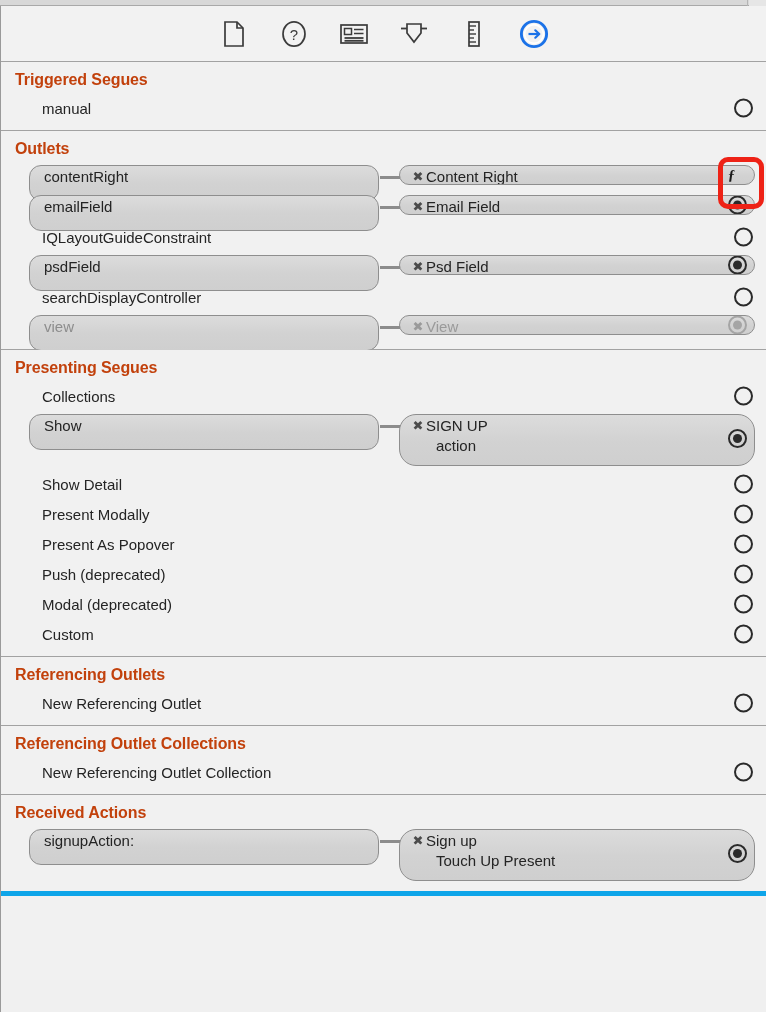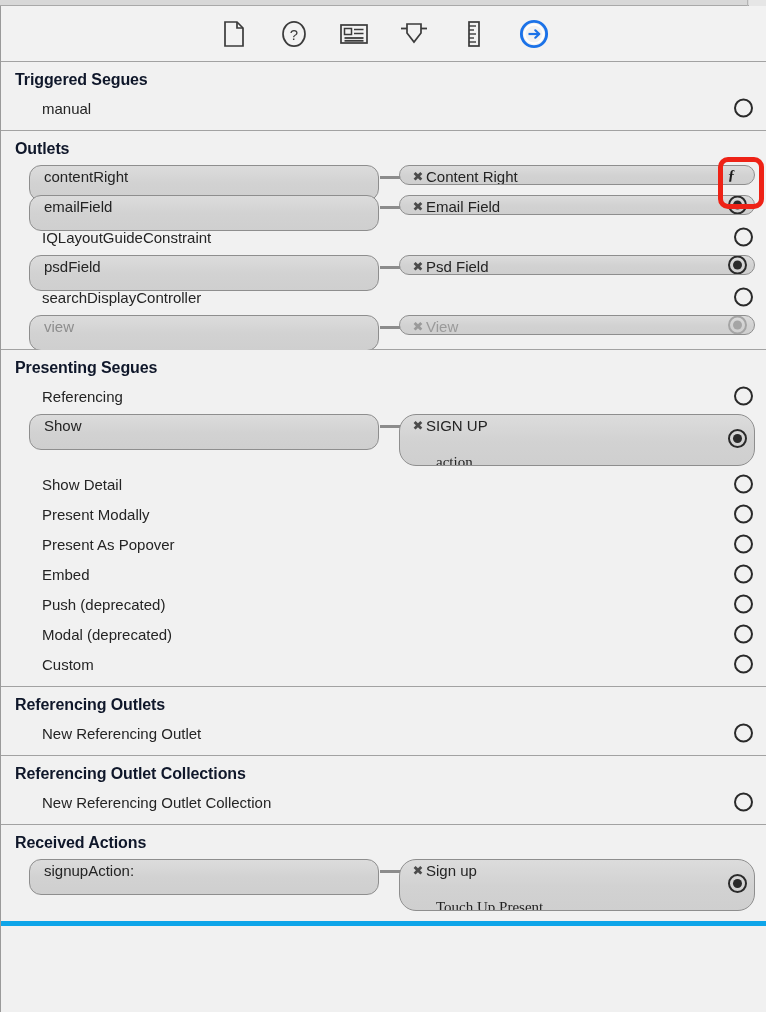--- a/index.html
+++ b/index.html
@@ -24,21 +24,21 @@
   
   .tabbar{position:relative;height:55px;border-bottom:1px solid #a2a2a2;
           display:flex;align-items:center;justify-content:center;gap:26px;background:#f2f2f2;}
   .tabbtn{width:34px;height:34px;display:flex;align-items:center;justify-content:center;
           cursor:default;}
   .tabbtn svg{display:block;}
 
   
   .section{border-bottom:1px solid #a2a2a2;background:#f1f1f1;position:relative;}
   .section:last-of-type{border-bottom:5px solid #0ea5e9;}
-  .sec-title{font-size:16px;font-weight:bold;color:#0f172a;padding:9px 0 4px 14px;
+  .sec-title{font-size:16px;font-weight:bold;color:#c2410c;padding:9px 0 4px 14px;
              letter-spacing:-0.1px;}
 
   
   .row{position:relative;height:30px;}
   .row-label{position:absolute;left:41px;top:50%;transform:translateY(-50%);
              font-size:15px;color:#242424;white-space:nowrap;}
 
   
   .cap-left{position:absolute;left:28px;top:3px;width:350px;height:36px;
             box-sizing:border-box;border:1px solid #8e8e8e;border-radius:12px;
@@ -53,21 +53,21 @@
   
   .cap-right{position:absolute;left:398px;top:3px;width:356px;height:20px;
              box-sizing:border-box;border:1px solid #8e8e8e;border-radius:12px;
              background:linear-gradient(to bottom,#dcdcdc 0%,#d2d2d2 52%,#cfcfcf 100%);
              font-size:15px;color:#242424;padding-left:10px;white-space:nowrap;overflow:hidden;}
   .cap-right.two{height:52px;border-radius:17px;}
   .cap-right.dim .rx,.cap-right.dim .rtitle{color:#9a9a9a;}
   .rx{display:inline-block;width:16px;font-size:13px;color:#4b4b4b;vertical-align:top;
       line-height:22px;text-align:center;}
   .rtitle{display:inline-block;font-size:15px;color:#242424;line-height:22px;}
-  .rsub{position:absolute;left:36px;top:36px;font-size:15px;color:#242424;line-height:22px;font-family:Liberation Serif, serif;}
+  .rsub{position:absolute;left:36px;top:20px;font-size:15px;color:#242424;line-height:22px;}
 
   
   .well{position:absolute;right:13px;top:50%;transform:translateY(-50%);
         width:19px;height:19px;border-radius:50%;box-sizing:border-box;}
   .well.empty{border:2px solid #2a2a2a;background:transparent;}
   .well.filled{border:2px solid #2a2a2a;background:transparent;}
   .well.filled::after{content:"";position:absolute;left:3px;top:3px;width:9px;height:9px;
         border-radius:50%;background:#2a2a2a;}
   .well.disabled{border:2px solid #a5a5a5;}
   .well.disabled::after{content:"";position:absolute;left:3px;top:3px;width:9px;height:9px;
@@ -209,42 +209,38 @@
           <div class="row">
             <div class="cap-left dim">view</div>
             <div class="conn"></div>
             <div class="cap-right dim"><span class="rx">✖</span><span class="rtitle">View</span><div class="well disabled"></div></div>
           </div>
           <div style="height: 7px;"></div>
         </div>
         <div class="section">
           <div class="sec-title">Presenting Segues</div>
           <div class="row">
-            <div class="row-label">Referencing</div>
+            <div class="row-label">Collections</div>
             <div class="well empty"></div>
           </div>
           <div class="row" style="height: 58px;">
             <div class="cap-left">Show</div>
             <div class="conn"></div>
             <div class="cap-right two"><span class="rx">✖</span><span class="rtitle">SIGN UP</span><div class="rsub">action</div><div class="well filled"></div></div>
           </div>
           <div class="row">
             <div class="row-label">Show Detail</div>
             <div class="well empty"></div>
           </div>
           <div class="row">
             <div class="row-label">Present Modally</div>
             <div class="well empty"></div>
           </div>
           <div class="row">
             <div class="row-label">Present As Popover</div>
-            <div class="well empty"></div>
-          </div>
-          <div class="row">
-            <div class="row-label">Embed</div>
             <div class="well empty"></div>
           </div>
           <div class="row">
             <div class="row-label">Push (deprecated)</div>
             <div class="well empty"></div>
           </div>
           <div class="row">
             <div class="row-label">Modal (deprecated)</div>
             <div class="well empty"></div>
           </div>

